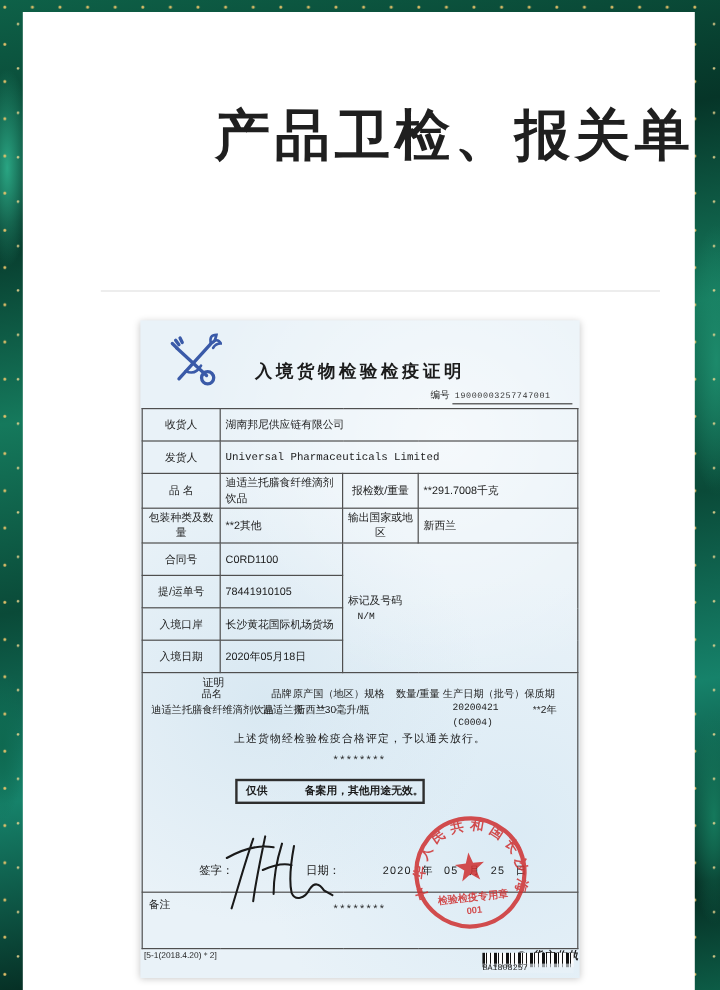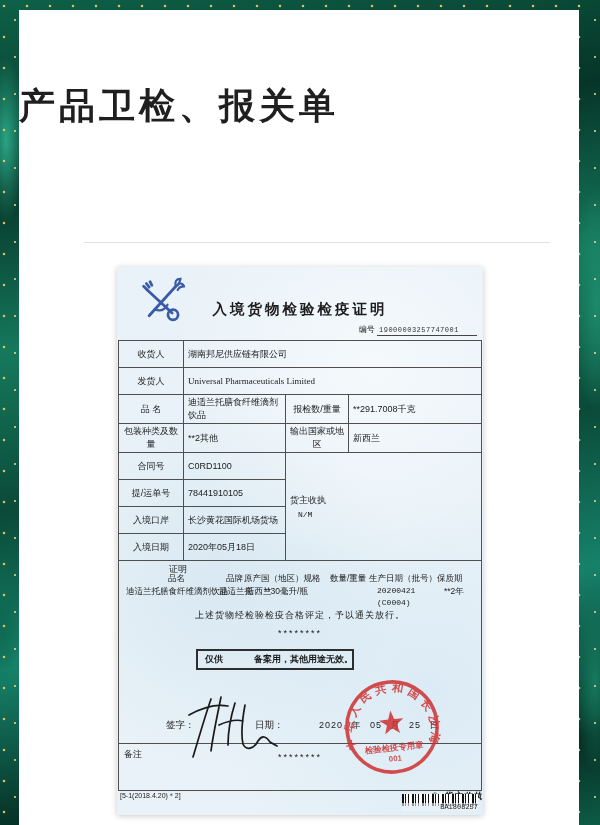--- a/index.html
+++ b/index.html
@@ -9,21 +9,21 @@
     background-image:
       radial-gradient(circle at 4px 6px, rgba(233,196,106,.95) 0 .7px, transparent 1.7px),
       radial-gradient(circle at 15px 20px, rgba(244,219,148,.85) 0 .6px, transparent 1.5px),
       radial-gradient(ellipse 28px 110px at 6px 140px, #2aa583 0%, transparent 75%),
       radial-gradient(ellipse 34px 150px at 597px 300px, #1d8a6b 0%, transparent 75%),
       radial-gradient(ellipse 26px 90px at 2px 620px, #0e6950 0%, transparent 70%),
       radial-gradient(ellipse 30px 120px at 595px 680px, #15795c 0%, transparent 75%),
       linear-gradient(170deg,#0e6148 0%,#063528 20%,#15795c 38%,#0a4a38 55%,#16826a 72%,#052b21 90%,#0d5c46 100%);
     background-size:23px 31px,29px 37px,auto,auto,auto,auto,auto;}
   .panel{position:absolute;left:19px;top:10px;width:560px;height:815px;background:#ffffff;}
-  .page-title{position:absolute;left:0;right:0;top:72px;text-align:left;font-size:36px;
+  .page-title{position:absolute;left:0;right:0;top:72px;text-align:right;font-size:46px;
     font-weight:bold;color:#1f1f1f;letter-spacing:4px;}
   .section-heading{position:absolute;left:88px;top:202px;font-size:17px;color:#3a3a3a;letter-spacing:1px;}
   .divider{position:absolute;left:65px;top:232px;width:466px;height:0;border-top:1px solid #e2e2e2;}
 
   
   .cert{position:absolute;left:98px;top:257px;width:366px;height:548px;
     background:
       radial-gradient(circle at 70% 18%, rgba(255,255,255,.55), transparent 40%),
       radial-gradient(circle at 28% 58%, rgba(186,214,231,.35), transparent 45%),
       radial-gradient(circle at 85% 78%, rgba(198,224,240,.4), transparent 40%),
@@ -33,21 +33,21 @@
   .org-title{position:absolute;left:0;right:0;top:13px;text-align:center;font-size:13.5px;font-weight:bold;letter-spacing:1px;}
   .doc-title{position:absolute;left:0;right:0;top:33px;text-align:center;font-size:14.5px;font-weight:bold;letter-spacing:3px;}
   .serial{position:absolute;right:6px;top:57px;font-size:8px;color:#222;}
   .serial .num{display:inline-block;min-width:96px;border-bottom:1px solid #444;font-size:7px;
     font-family:"Liberation Mono","DejaVu Sans Mono",monospace;letter-spacing:.5px;padding:0 2px 1px 2px;color:#333;}
 
   table.cert-table{position:absolute;left:1px;top:73px;width:363px;border-collapse:collapse;table-layout:fixed;}
   table.cert-table td{border:1px solid #4f4f4f;font-size:9px;padding:1px 4px;vertical-align:middle;color:#1b1b1b;}
   td.lbl{text-align:center;padding:1px 1px;}
   tr.r{height:27px;}
-  td.latin{font-family:Liberation Serif, serif;font-size:9.5px;}
+  td.latin{font-family:Liberation Mono, monospace;font-size:9.5px;}
   td.marks-cell{vertical-align:top;padding-top:3px;}
   .marks-val{margin:3px 0 0 8px;font-family:"Liberation Mono","DejaVu Sans Mono",monospace;font-size:8px;}
   td.statement-cell{height:180px;position:relative;padding:0;vertical-align:top;}
   td.remarks-cell{height:44px;position:relative;padding:0;vertical-align:top;}
   .st{position:absolute;font-size:8.5px;white-space:nowrap;}
   .st-label{left:4px;top:2px;font-size:9px;margin-left:46px;}
   .h0{left:49px;top:12px}.h1{left:107px;top:12px}.h2{left:125px;top:12px}.h3{left:211px;top:12px}.h4{left:250px;top:12px}
   .d0{left:7px;top:25px}.d1{left:100px;top:25px}.d2{left:127px;top:25px}.d3{left:145px;top:25px}
   .d4{left:258px;top:25px;font-family:"Liberation Mono","DejaVu Sans Mono",monospace;font-size:8px}
   .d5{left:325px;top:25px}
@@ -64,21 +64,21 @@
   .remarks-stars{position:absolute;left:0;right:0;top:8px;text-align:center;font-size:9px;letter-spacing:2px;}
 
   .signature{position:absolute;left:66px;top:424px;width:96px;height:72px;}
   .seal{position:absolute;left:226px;top:411px;width:98px;height:98px;opacity:.85;transform:rotate(-6deg);}
 
   .footer-left{position:absolute;left:3px;top:524px;font-size:7px;color:#222;}
   .footer-center{position:absolute;left:0;right:0;top:523px;text-align:right;font-size:9px;font-weight:bold;letter-spacing:1px;font-style:italic;}
   .barcode-wrap{position:absolute;right:5px;top:527px;width:76px;}
   .barcode{width:76px;height:12px;
     background:repeating-linear-gradient(90deg,#111 0,#111 2px,#fdfdfd 2px,#fdfdfd 3px,#111 3px,#111 4px,#fdfdfd 4px,#fdfdfd 6px,#111 6px,#111 7px,#fdfdfd 7px,#fdfdfd 10px);}
-  .barcode-num{text-align:right;font-size:7px;color:#222;margin-top:-3px;
+  .barcode-num{text-align:left;font-size:7px;color:#222;margin-top:-3px;
     font-family:"Liberation Mono","DejaVu Sans Mono",monospace;background:rgba(233,242,248,.6);}
 </style>
 </head>
 <body>
 
 <div class="page">
   <div class="panel">
     <div class="page-title">产品卫检、报关单</div>
     <div class="divider"></div>
 
@@ -125,21 +125,21 @@
         <tr class="r">
           <td class="lbl">包装种类及数量</td>
           <td>**2其他</td>
           <td class="lbl">输出国家或地区</td>
           <td>新西兰</td>
         </tr>
         <tr class="r">
           <td class="lbl">合同号</td>
           <td>C0RD1100</td>
           <td colspan="2" rowspan="4" class="marks-cell">
-            <div>货主收执</div>
+            <div>标记及号码</div>
             <div class="marks-val">N/M</div>
           </td>
         </tr>
         <tr class="r">
           <td class="lbl">提/运单号</td>
           <td>78441910105</td>
         </tr>
         <tr class="r">
           <td class="lbl">入境口岸</td>
           <td>长沙黄花国际机场货场</td>

